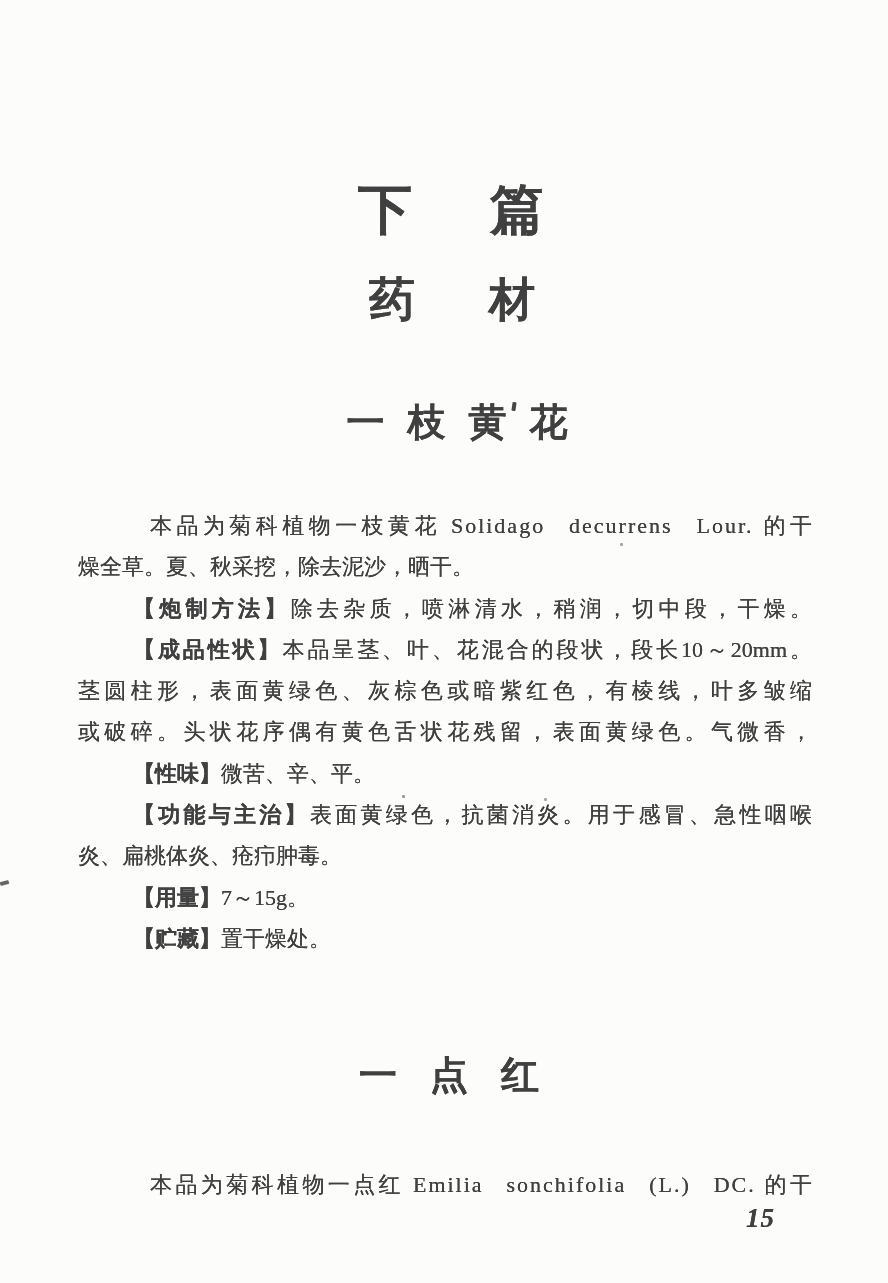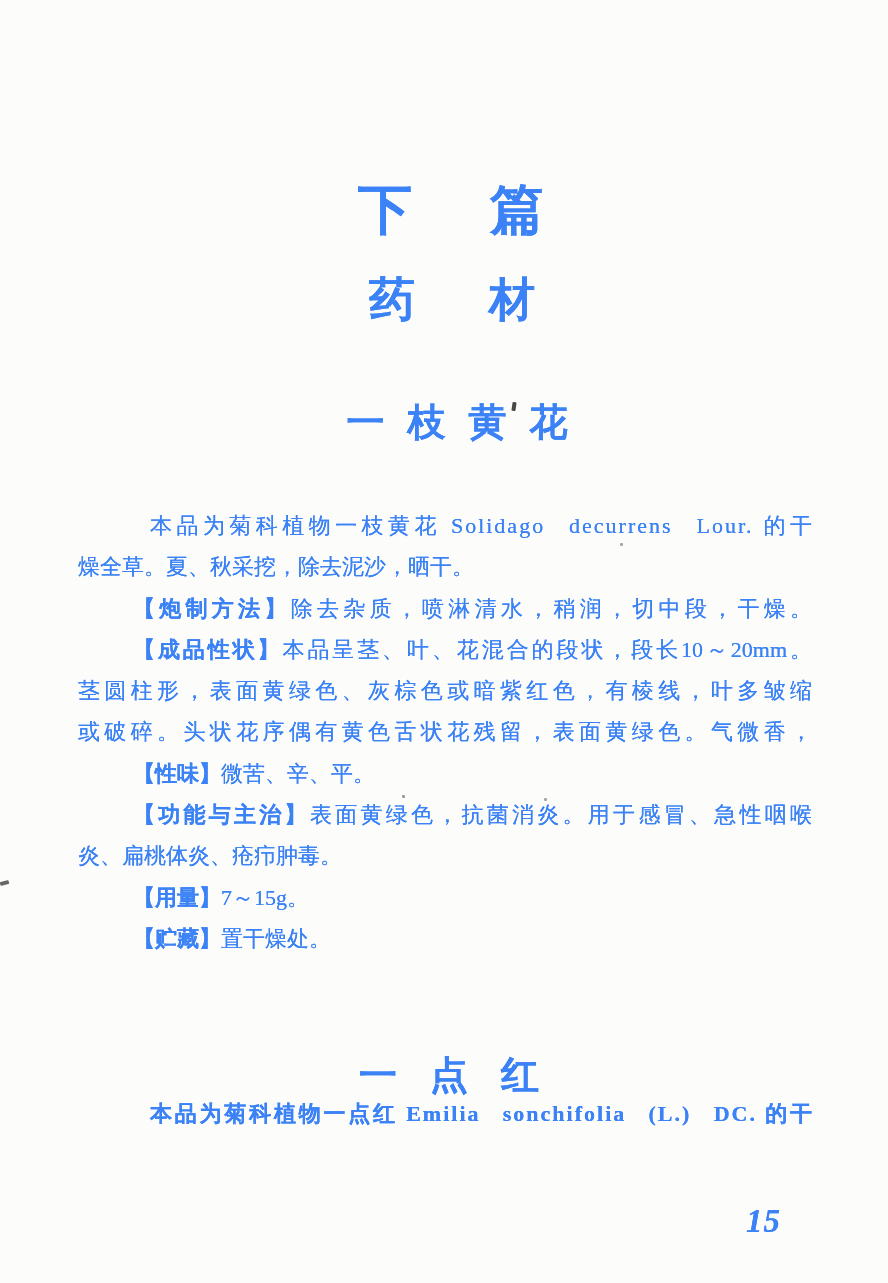--- a/index.html
+++ b/index.html
@@ -6,21 +6,21 @@
   body{
     width:888px;height:1283px;
     background:#f4f4f2;
     font-family:"Liberation Serif","DejaVu Serif",serif;
     position:relative;
     overflow:hidden;
   }
   .page{
     position:absolute;inset:0;
     background:#fcfcfa;
-    color:#3b82f6;
+    color:#404040;
   }
   
   .center-head{
     position:absolute;left:0;right:0;
     text-align:center;
     font-weight:bold;
     line-height:1;
     white-space:nowrap;
     text-shadow:0 0 0.6px currentColor;
   }
@@ -44,38 +44,38 @@
     letter-spacing:33px;padding-left:33px;
     transform:translateX(5px);
   }
   
   .body-block{
     position:absolute;left:78px;width:734px;
     font-size:22px;
     text-shadow:0 0 0.5px currentColor;
   }
   .body-1{top:505px;}
-  .body-2{top:1093px;font-weight:bold;}
+  .body-2{top:1164px;}
   .bline{
     min-height:41.3px;line-height:41.3px;
     text-align:left;
     white-space:normal;
   }
   .bline.fill{text-align:justify;text-align-last:justify;}
   .bline.ind1{text-indent:55px;}
   .bline.ind2{text-indent:72px;}
   .seg-label{font-weight:bold;}
   .seg-latin{
     font-family:"Liberation Serif","DejaVu Serif",serif;
     letter-spacing:2px;word-spacing:12px;
   }
   
   .page-number{
     position:absolute;left:746px;top:1203px;
-    font-size:33px;font-weight:bold;font-style:italic;
+    font-size:27px;font-weight:bold;font-style:italic;
     letter-spacing:1px;
     text-shadow:0 0 0.5px currentColor;
   }
   
   .speck{position:absolute;background:#2a2622;border-radius:1px;}
   .speck-heading{left:512px;top:402px;width:4px;height:9px;opacity:.85;transform:rotate(8deg);}
   .speck-left-edge{left:0;top:881px;width:9px;height:4px;opacity:.7;transform:rotate(-14deg);}
   .speck-dot-a{left:402px;top:795px;width:3px;height:3px;opacity:.45;}
   .speck-dot-b{left:544px;top:798px;width:3px;height:3px;opacity:.4;}
   .speck-dot-c{left:620px;top:543px;width:3px;height:3px;opacity:.4;}

